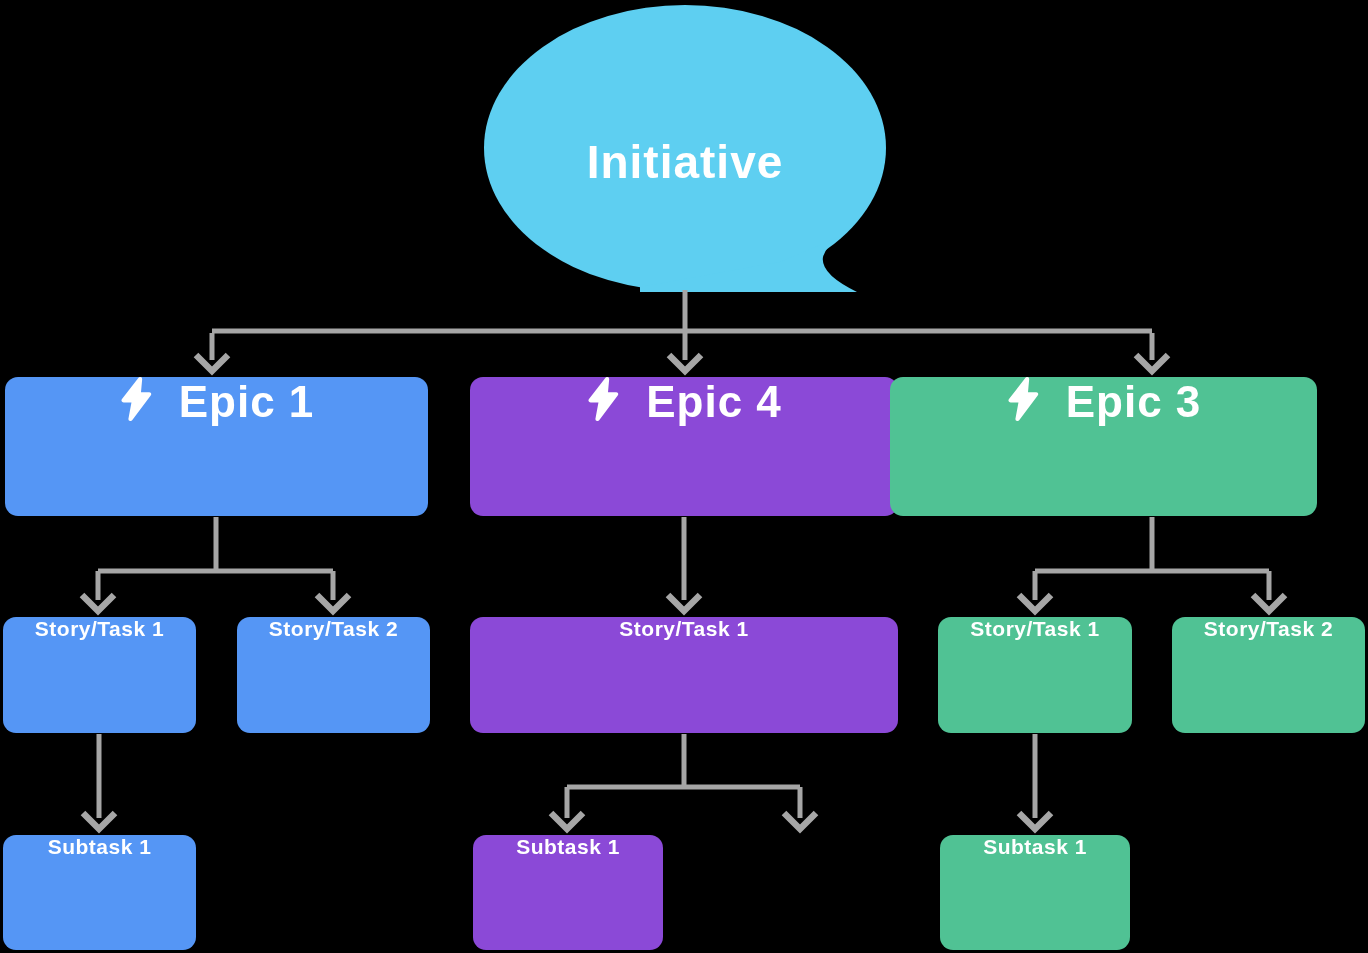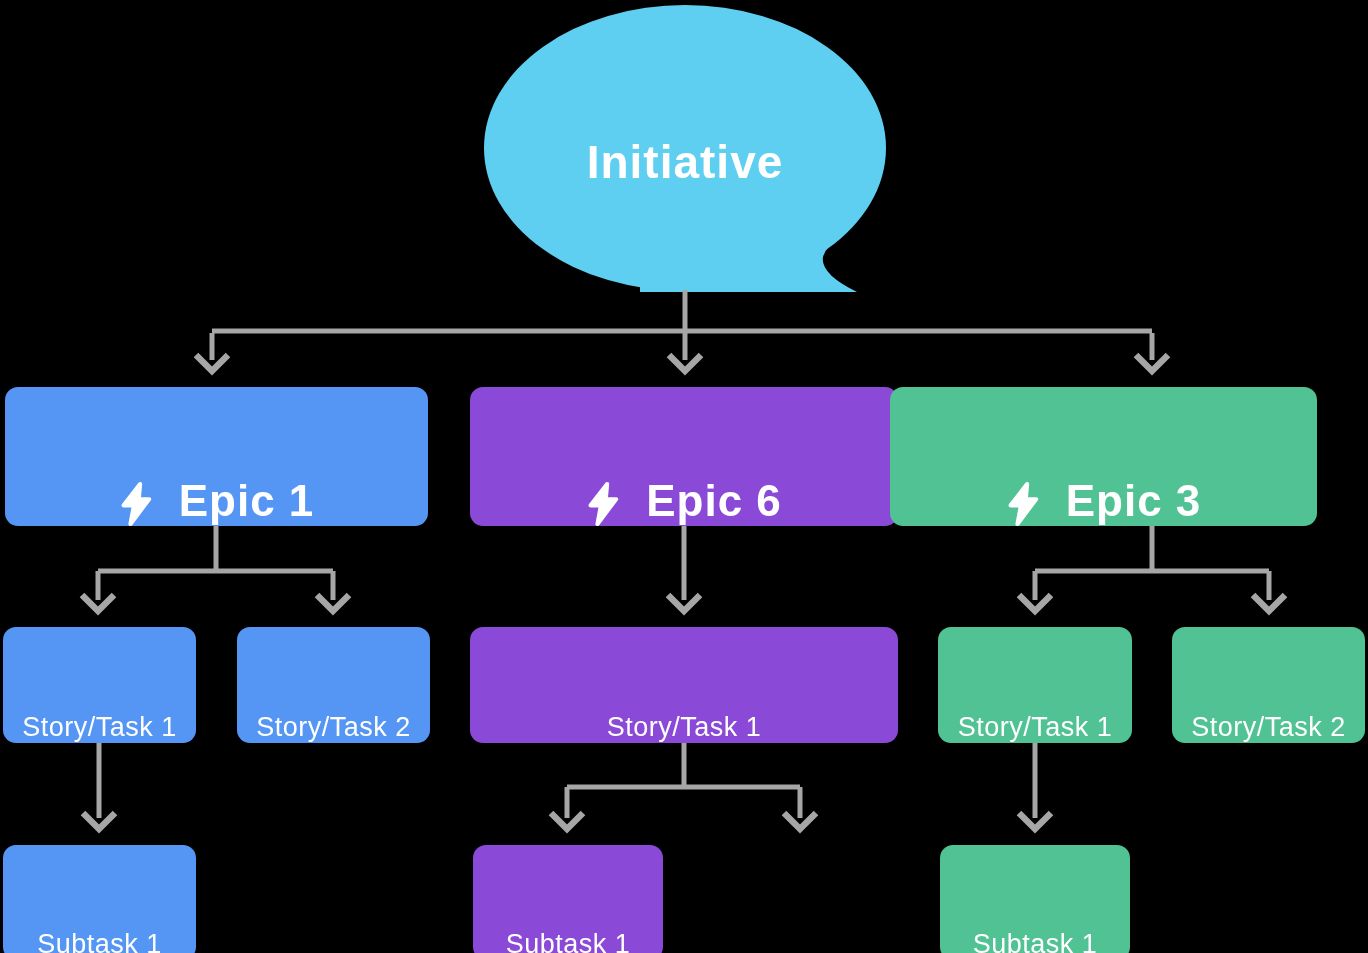--- a/index.html
+++ b/index.html
@@ -26,37 +26,36 @@
     stroke: var(--c-connector, #a6a6a6);
     stroke-width: 6.5;
     fill: none;
     stroke-linejoin: miter;
   }
   .bubble-shape { fill: var(--c-initiative, #5ecff1); }
   .node {
     position: absolute;
     z-index: 2;
     display: flex;
-    align-items: flex-end;
+    align-items: flex-start;
     justify-content: center;
     color: var(--c-text, #fff);
     border-radius: 13px;
     box-sizing: border-box;
     text-align: center;
-    margin-top: 10px;
   }
   .epic {
     font-size: 44px;
     font-weight: 600;
     letter-spacing: 1px;
     gap: 26px;
   }
   .small {
-    font-size: 27px;
-    font-weight: 400;
+    font-size: 21px;
+    font-weight: 700;
     letter-spacing: 0.5px;
   }
   .bg-epic1 { background: var(--c-epic1, #5596f5); }
   .bg-epic2 { background: var(--c-epic2, #8b49d7); }
   .bg-epic3 { background: var(--c-epic3, #50c294); }
   .root-label {
     position: absolute;
     z-index: 2;
     left: 485px; top: 118px;
     width: 400px;
@@ -146,21 +145,21 @@
     <svg class="bolt" width="34" height="44" viewBox="0 0 24 32">
       <path d="M15 1.5 L3 17 H10.5 L8 30.5 L21.5 12.5 H14 Z"></path>
     </svg>
     <span>Epic 1</span>
   </div>
 
   <div class="node epic bg-epic2" style="left:470px; top:377px; width:428px; height:139px;">
     <svg class="bolt" width="34" height="44" viewBox="0 0 24 32">
       <path d="M15 1.5 L3 17 H10.5 L8 30.5 L21.5 12.5 H14 Z"></path>
     </svg>
-    <span>Epic 6</span>
+    <span>Epic 4</span>
   </div>
 
   <div class="node epic bg-epic3" style="left:890px; top:377px; width:427px; height:139px;">
     <svg class="bolt" width="34" height="44" viewBox="0 0 24 32">
       <path d="M15 1.5 L3 17 H10.5 L8 30.5 L21.5 12.5 H14 Z"></path>
     </svg>
     <span>Epic 3</span>
   </div>
 
   <div class="node small bg-epic1" style="left:3px; top:617px; width:193px; height:116px;">

